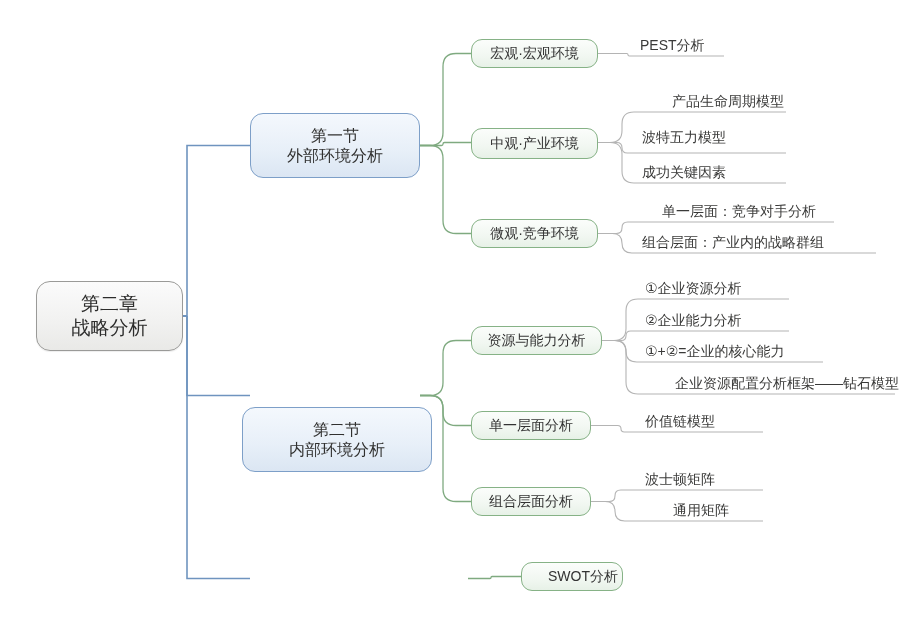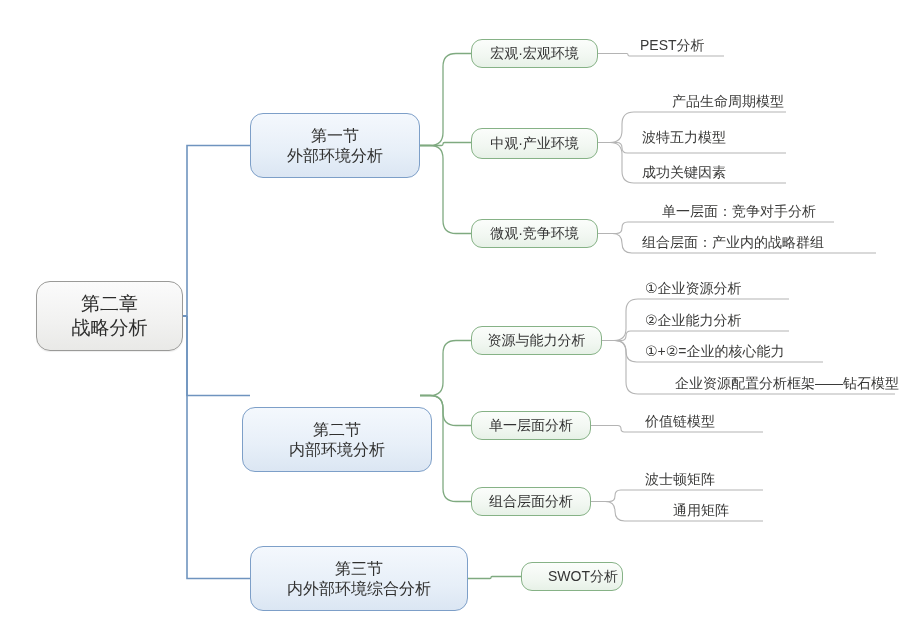--- a/index.html
+++ b/index.html
@@ -184,20 +184,16 @@
     </div>
     <div class="node node-l3" style="left: 471px; top: 487px; width: 120px; height: 29px;">
       <span class="line">组合层面分析</span>
     </div>
     <div class="node node-leaf" style="left: 643px; top: 468px; width: 120px; height: 22px;">
       <span class="line">波士顿矩阵</span>
     </div>
     <div class="node node-leaf" style="left: 643px; top: 499px; width: 120px; height: 22px; margin-left: 28px;">
       <span class="line">通用矩阵</span>
     </div>
-    <div class="node node-l2" style="left: 250px; top: 546px; width: 218px; height: 65px;">
-      <span class="line">第三节</span>
-      <span class="line">内外部环境综合分析</span>
-    </div>
     <div class="node node-l3" style="left: 521px; top: 562px; width: 102px; height: 29px; padding-left: 22px;">
       <span class="line">SWOT分析</span>
     </div>
   </div>
 
 </body></html>

